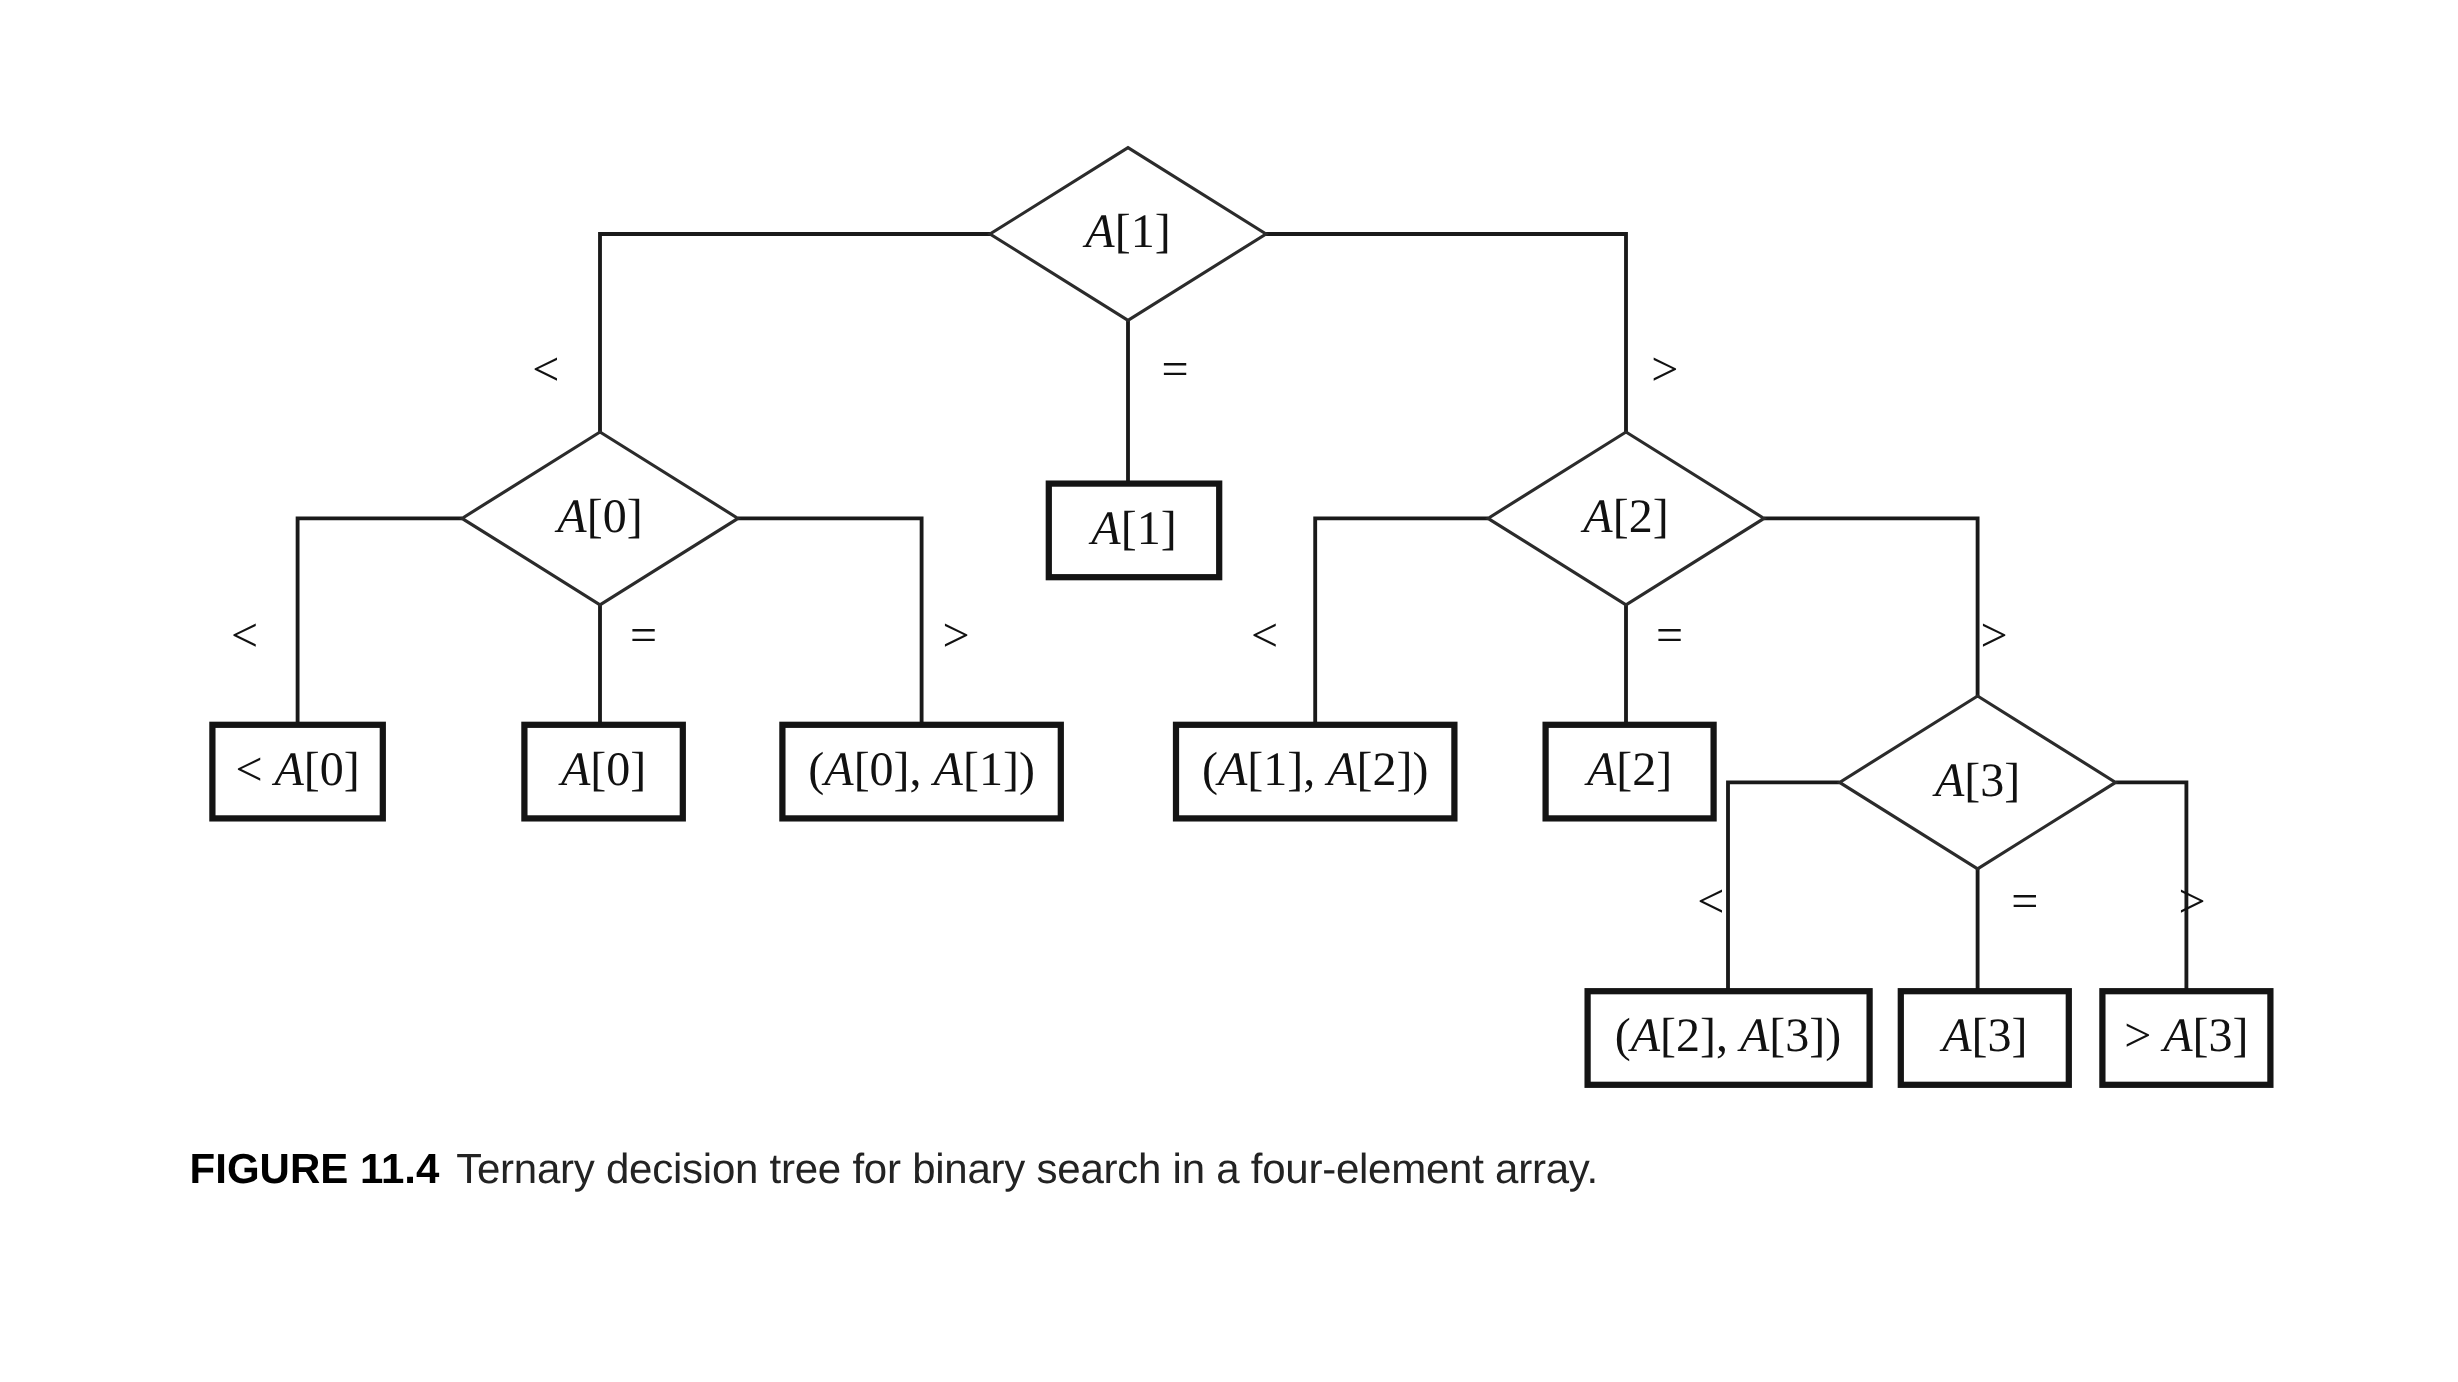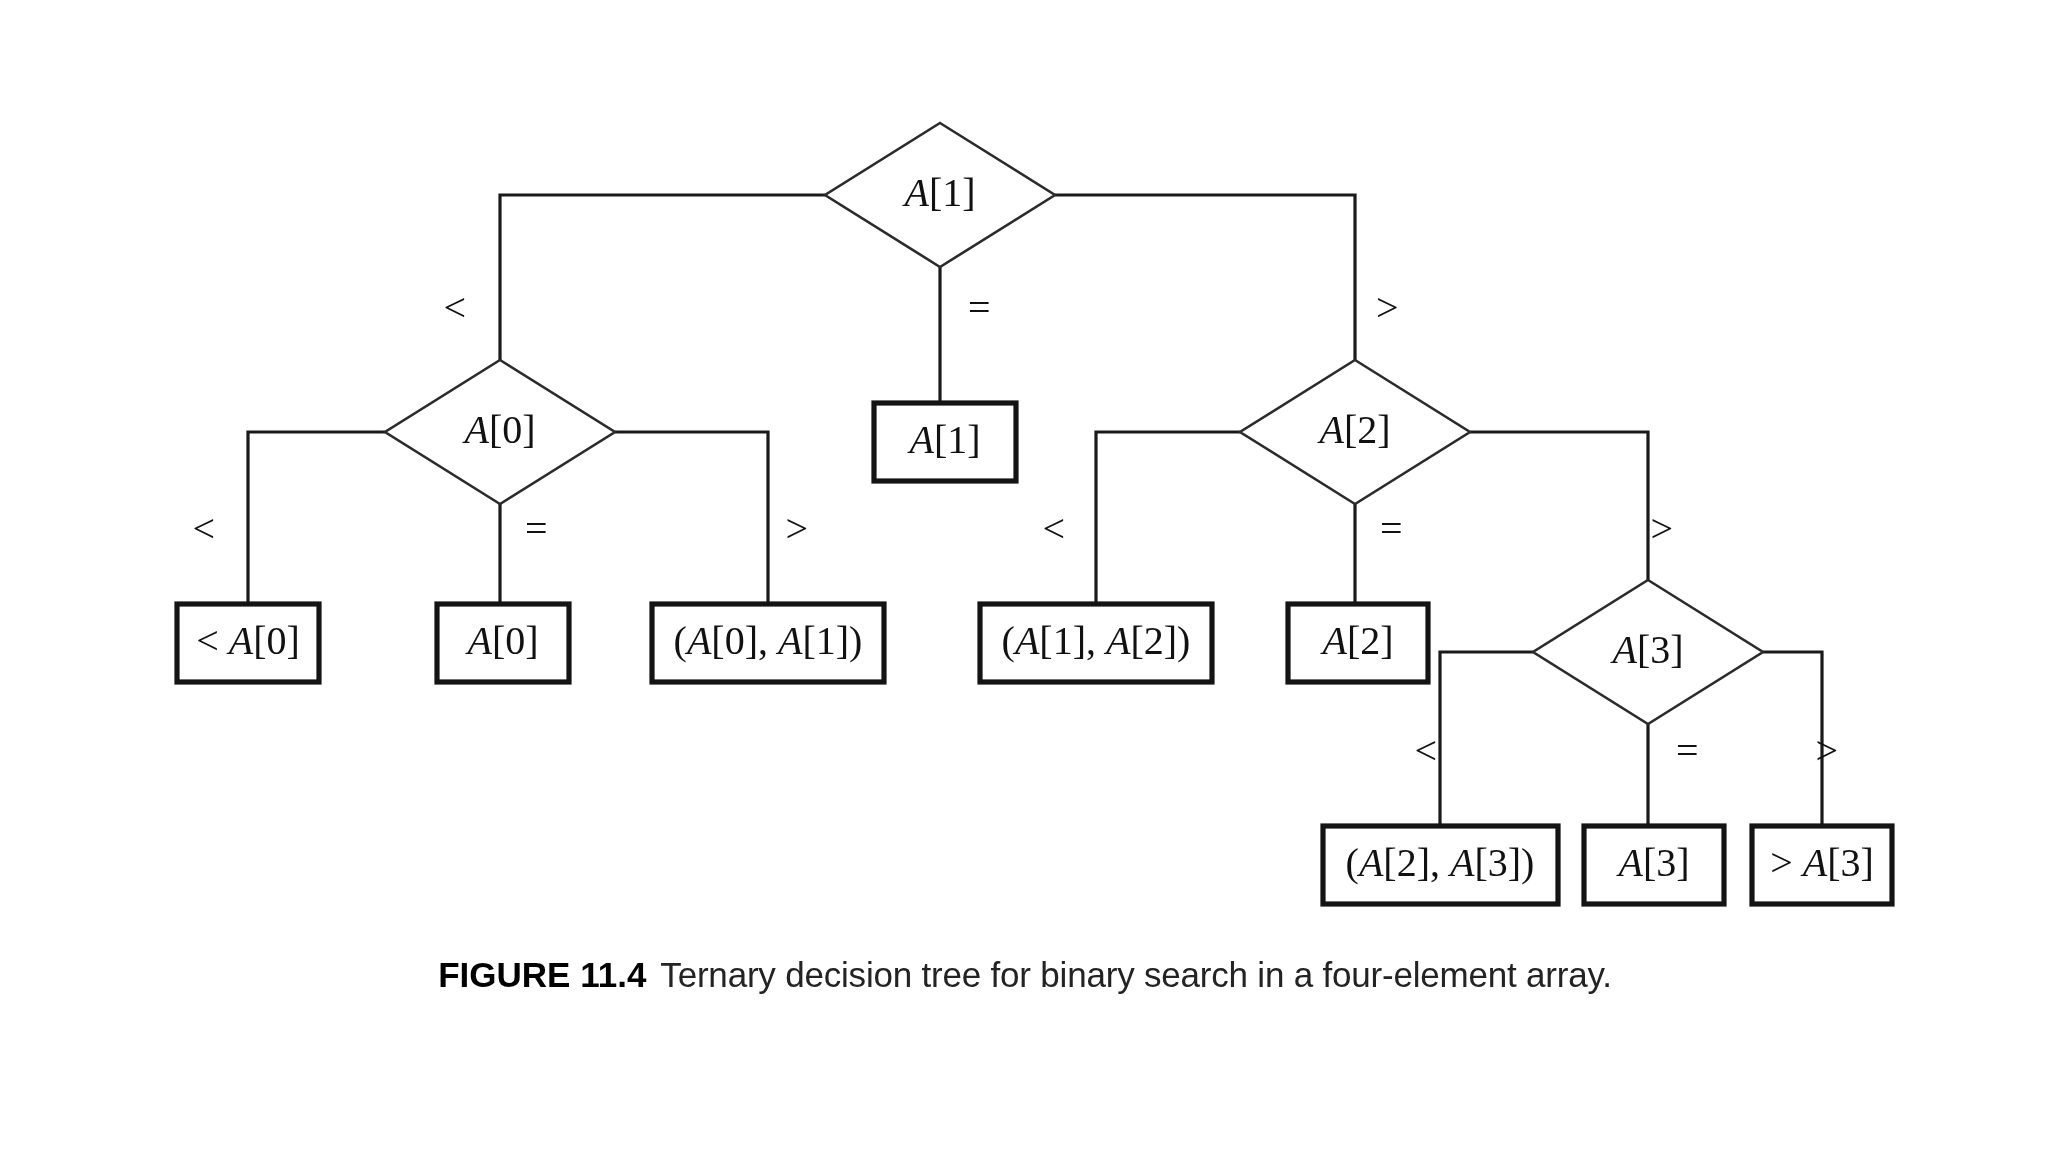--- a/index.html
+++ b/index.html
@@ -53,29 +53,28 @@
     font-style: italic;
   }
   .edge-label {
     font-family: "Liberation Serif", "DejaVu Serif", serif;
     font-size: 40px;
     fill: #111111;
     dominant-baseline: middle;
   }
   #caption {
     position: absolute;
-    left: 175px;
+    left: 158px;
     top: 955px;
     width: 1700px;
     font-family: "Liberation Sans", "DejaVu Sans", sans-serif;
     font-size: 35px;
     color: #1b1b1b;
     letter-spacing: -0.2px;
     white-space: nowrap;
-    text-align: center;
   }
   #caption .caption-label {
     font-weight: bold;
     color: #000000;
     margin-right: 14px;
     letter-spacing: 0px;
   }
   #caption .caption-text {
     font-weight: normal;
     color: #232323;

